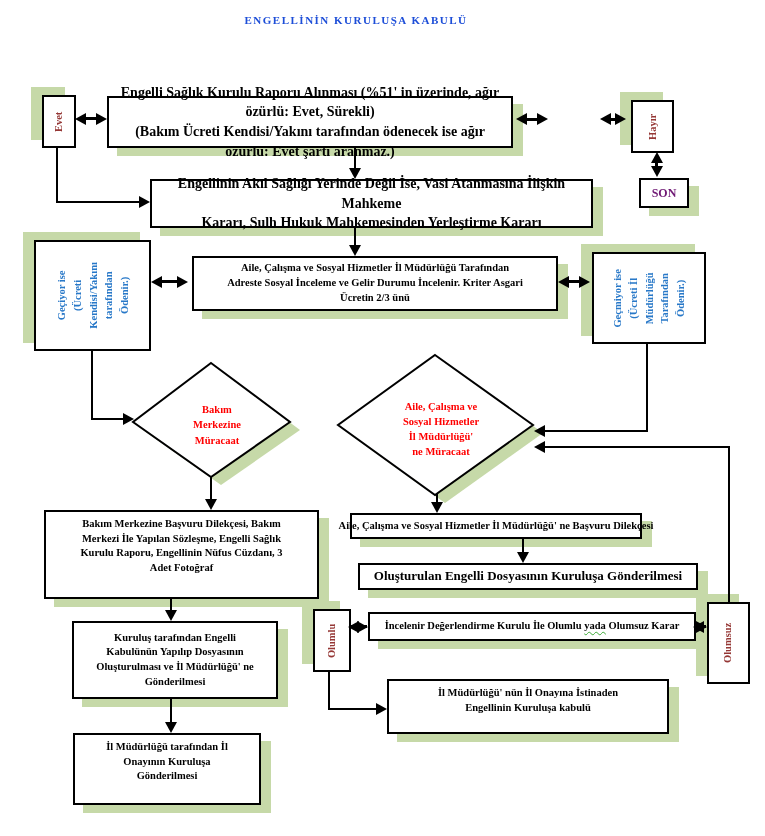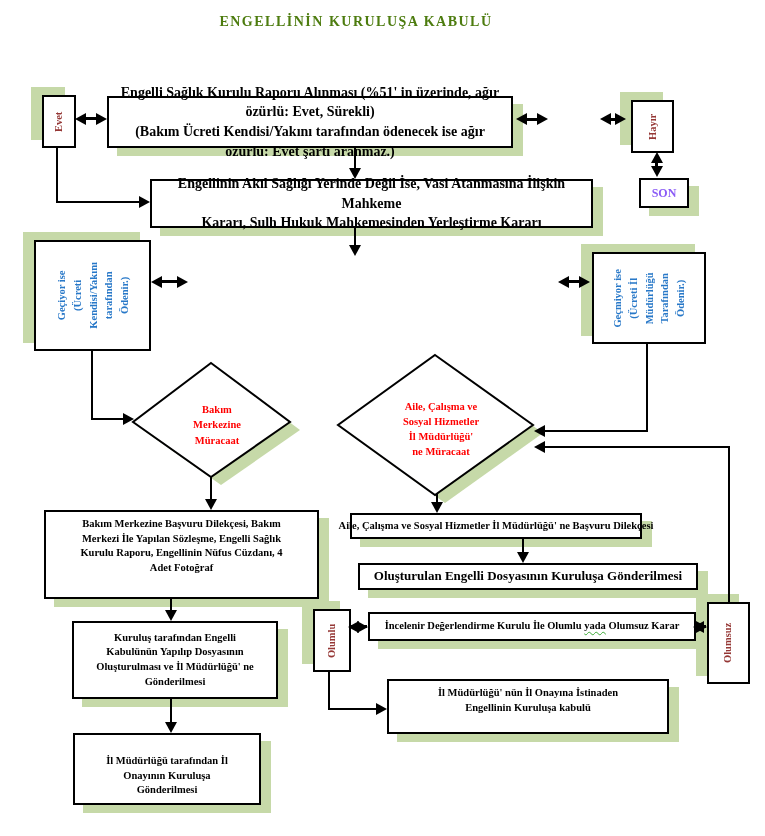--- a/index.html
+++ b/index.html
@@ -1,30 +1,30 @@
 <!DOCTYPE html>
 <html><head>
 <meta charset="utf-8">
 <style>
   html,body{margin:0;padding:0;background:#fff}
   #page{position:relative;width:765px;height:836px;background:#fff;overflow:hidden;
         font-family:"Liberation Serif","DejaVu Serif",serif;font-weight:bold;color:#000}
   #title{position:absolute;left:0;top:14px;width:712px;text-align:center;
-         font-size:14px;letter-spacing:1.5px;color:#4d7c0f}
+         font-size:11px;letter-spacing:1.5px;color:#1d4ed8}
   .node{position:absolute}
   .shadow{position:absolute;inset:0;background:#c6d9a8}
   .sdr>.shadow{transform:translate(10px,8px)}
   .sul>.shadow{transform:translate(-11px,-8px)}
   .box{position:absolute;inset:0;background:#fff;border:2px solid #000;box-sizing:border-box;
        display:flex;align-items:center;justify-content:center;text-align:center;
        line-height:1.4;padding:1px 3px}
   .txt{white-space:pre-line}
   .nowrap{white-space:nowrap}
   .vtext{transform:rotate(-90deg);white-space:pre-line;text-align:center;line-height:1.5}
-  .red{color:#8b5cf6}
+  .red{color:#701a75}
   .darkred{color:#953735}
   .blue{color:#2878c8}
   .dtext{position:absolute;inset:0;display:flex;align-items:center;justify-content:center;
          text-align:center;white-space:pre-line;color:#ff0000;line-height:1.45;font-size:10.5px}
   .hl,.vl{position:absolute;background:#000}
   .ah{position:absolute;width:0;height:0}
   .ah-r{border-top:6px solid transparent;border-bottom:6px solid transparent;border-left:11px solid #000}
   .ah-l{border-top:6px solid transparent;border-bottom:6px solid transparent;border-right:11px solid #000}
   .ah-d{border-left:6px solid transparent;border-right:6px solid transparent;border-top:11px solid #000}
   .ah-u{border-left:6px solid transparent;border-right:6px solid transparent;border-bottom:11px solid #000}
@@ -79,20 +79,28 @@
     <div class="shadow"></div>
     <div class="box" style="font-size:10.5px">
       <span class="vtext blue" style="width:104px">Geçiyor ise
 (Ücreti
 Kendisi/Yakını
 tarafından
 Ödenir.)</span>
     </div>
   </div>
 
+  <div class="node sdr" style="left:192px;top:256px;width:366px;height:55px">
+    <div class="shadow"></div>
+    <div class="box" style="font-size:10.5px">
+      <span class="txt">Aile, Çalışma ve Sosyal Hizmetler  İl Müdürlüğü Tarafından
+Adreste Sosyal İnceleme ve Gelir  Durumu İncelenir. Kriter Asgari
+Ücretin 2/3 ünü</span>
+    </div>
+  </div>
 
   <div class="node sul" style="left:592px;top:252px;width:114px;height:92px">
     <div class="shadow"></div>
     <div class="box" style="font-size:10.5px">
       <span class="vtext blue" style="width:86px">Geçmiyor ise
 (Ücreti İl
 Müdürlüğü
 Tarafından
 Ödenir.)</span>
     </div>
@@ -117,38 +125,38 @@
     <div class="dtext">Bakım
 Merkezine
 Müracaat</div>
   </div>
 
   <div class="node sdr" style="left:44px;top:510px;width:275px;height:89px">
     <div class="shadow"></div>
     <div class="box" style="font-size:10.5px;align-items:flex-start;padding-top:5px">
       <span class="txt">Bakım Merkezine Başvuru Dilekçesi, Bakım
 Merkezi İle Yapılan Sözleşme, Engelli Sağlık
-Kurulu Raporu, Engellinin Nüfus Cüzdanı, 4
+Kurulu Raporu, Engellinin Nüfus Cüzdanı, 3
 Adet Fotoğraf</span>
     </div>
   </div>
 
   <div class="node sdr" style="left:72px;top:621px;width:206px;height:78px">
     <div class="shadow"></div>
     <div class="box" style="font-size:10.5px">
       <span class="txt">Kuruluş tarafından Engelli
 Kabulünün Yapılıp Dosyasının
 Oluşturulması ve İl Müdürlüğü' ne
 Gönderilmesi</span>
     </div>
   </div>
 
   <div class="node sdr" style="left:73px;top:733px;width:188px;height:72px">
     <div class="shadow"></div>
-    <div class="box" style="font-size:10.5px;align-items:flex-start;padding-top:19px">
+    <div class="box" style="font-size:10.5px;align-items:flex-start;padding-top:5px">
       <span class="txt">İl Müdürlüğü tarafından İl
 Onayının Kuruluşa
 Gönderilmesi</span>
     </div>
   </div>
 
   <div class="node sdr" style="left:350px;top:513px;width:292px;height:26px">
     <div class="shadow"></div>
     <div class="box" style="font-size:10.5px">
       <span class="nowrap">Aile, Çalışma ve Sosyal Hizmetler İl Müdürlüğü' ne Başvuru Dilekçesi</span>

